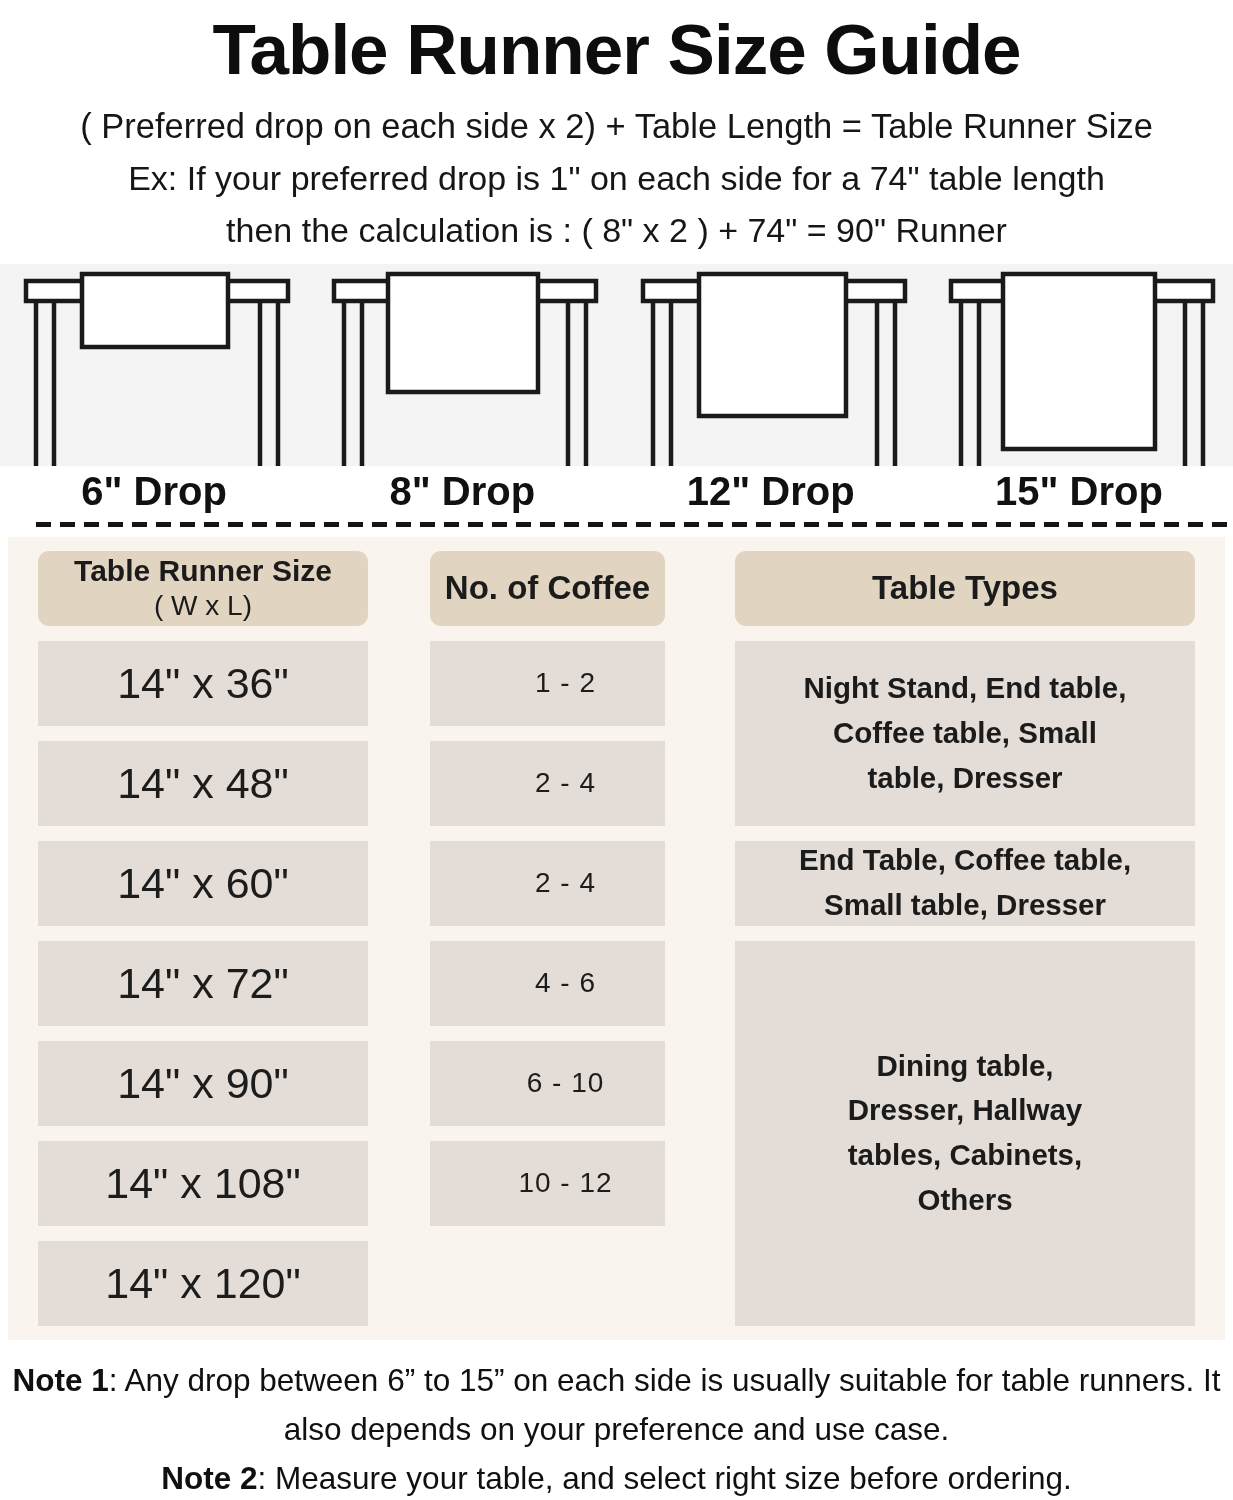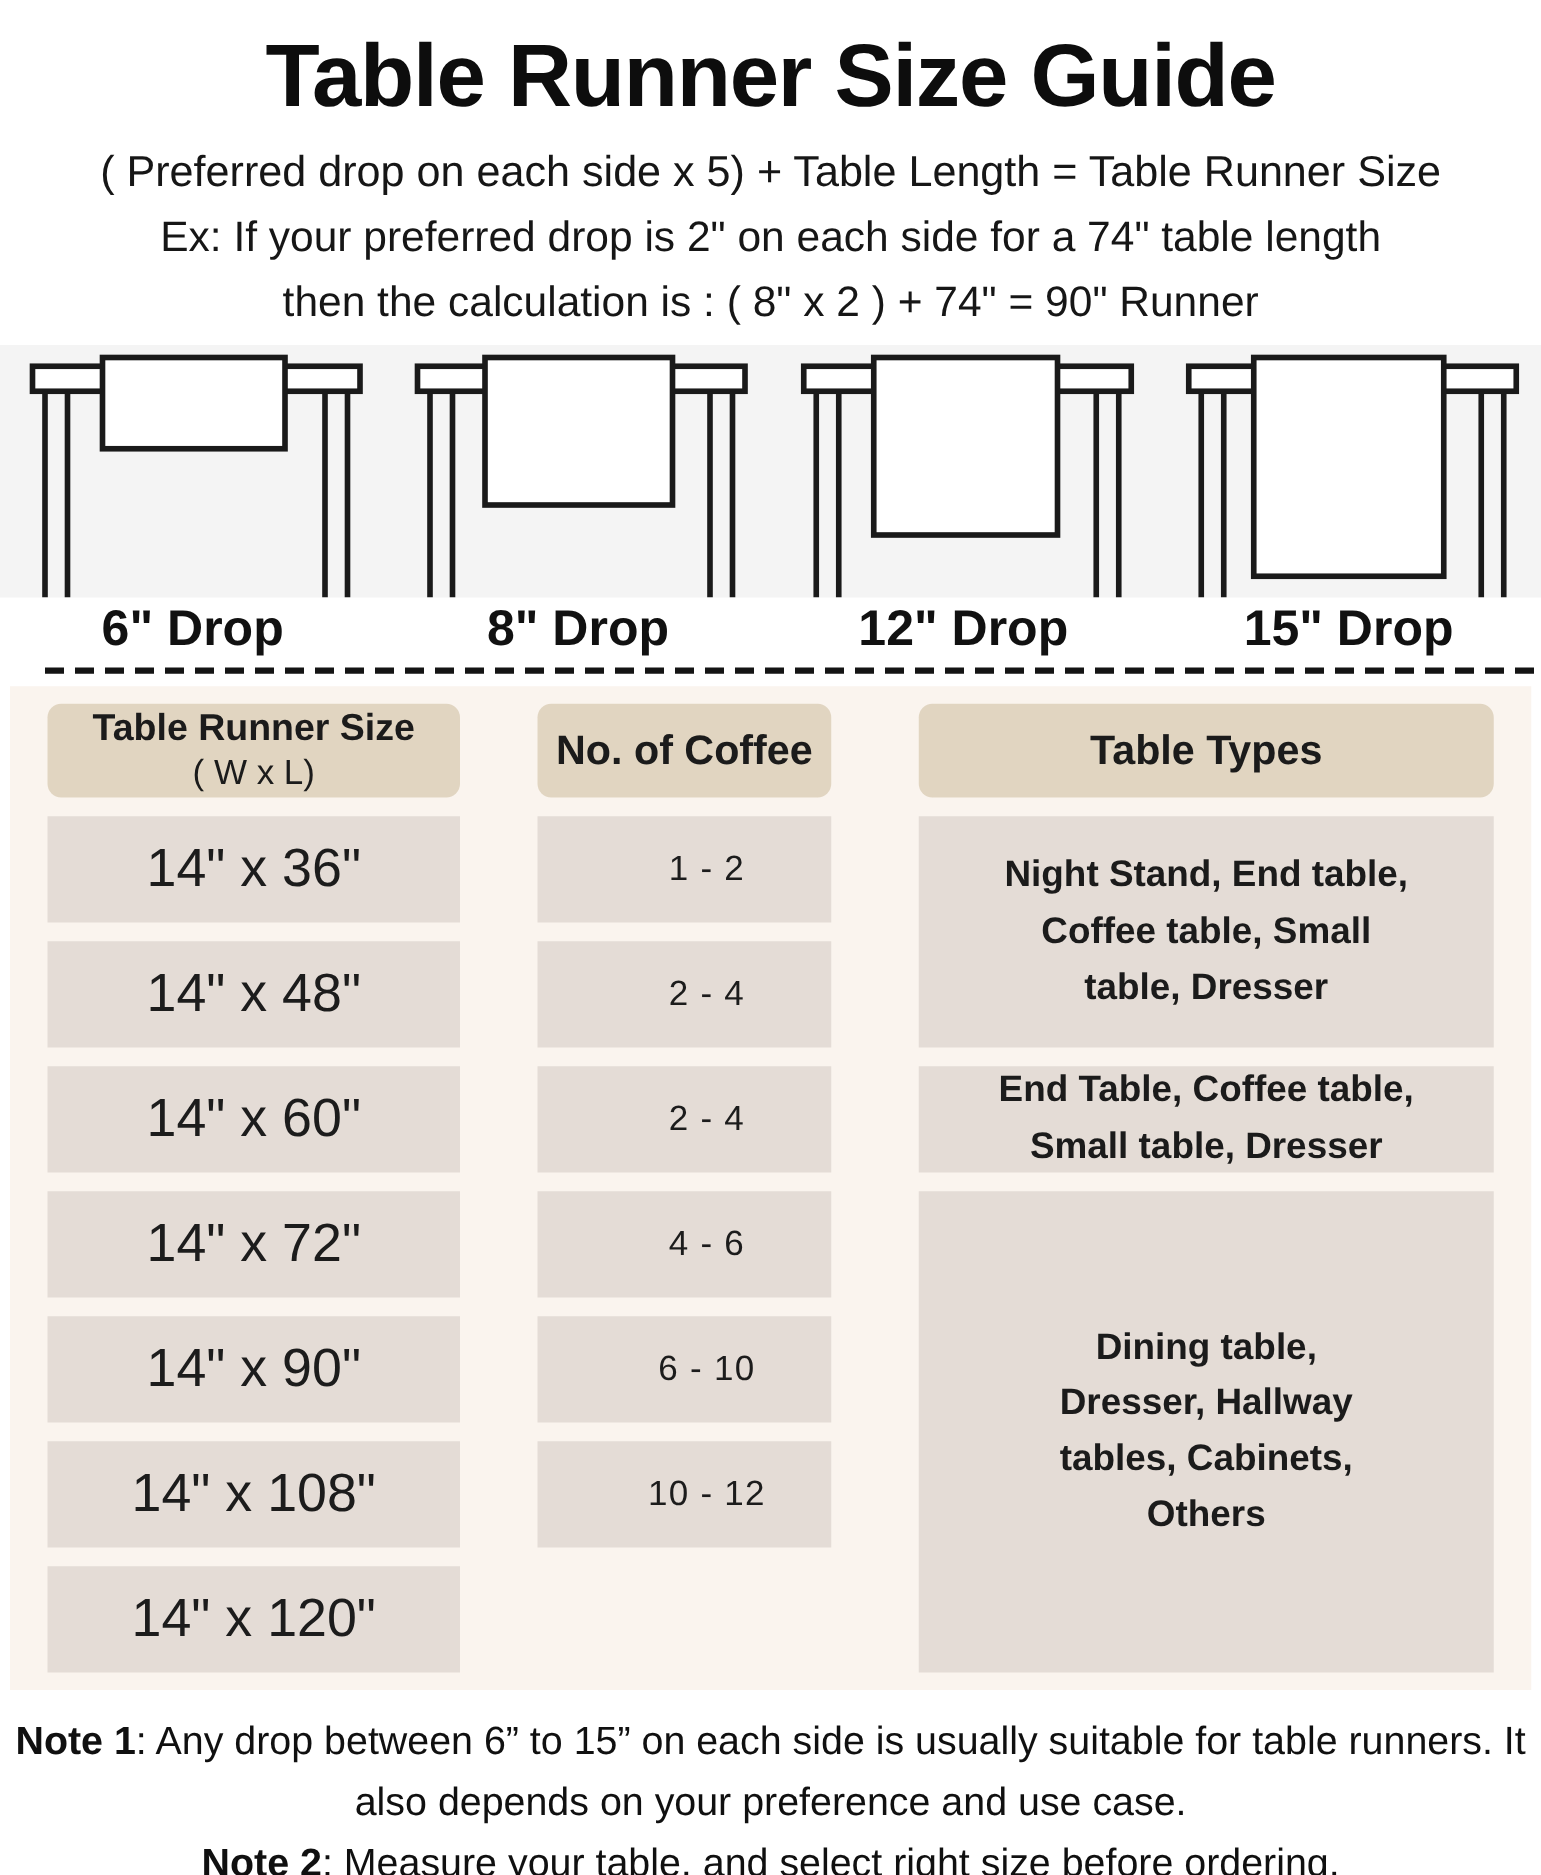--- a/index.html
+++ b/index.html
@@ -12,21 +12,21 @@
   }
   *{box-sizing:border-box;}
   html,body{margin:0;padding:0;}
   body{
     width:1233px;height:1500px;
     background:#ffffff;
     color:var(--text);
     font-family:"Liberation Sans", sans-serif;
     overflow:hidden;
   }
-  .top{text-align:center;padding-top:18px;}
+  .top{text-align:center;padding-top:6px;}
   .title{
     font-size:71px;font-weight:bold;letter-spacing:-1px;line-height:1.25;
     color:#0d0d0d;
   }
   .formula{font-size:34.5px;margin-top:12px;color:#161616;}
   .example{font-size:34px;margin-top:13px;color:#161616;}
   .strip{
     margin-top:14px;height:202px;background:var(--strip-bg);
     display:flex;justify-content:space-between;
     padding:0 16px 0 22px;
@@ -76,22 +76,22 @@
     text-align:center;font-size:31.5px;line-height:1.56;color:#101010;
   }
   .note{margin:0;}
   .note b{font-weight:bold;}
 </style>
 </head>
 <body>
 
 <div class="top">
   <div class="title">Table Runner Size Guide</div>
-  <div class="formula">( Preferred drop on each side x 5) + Table Length = Table Runner Size</div>
-  <div class="example">Ex: If your preferred drop is 2" on each side for a 74" table length</div>
+  <div class="formula">( Preferred drop on each side x 2) + Table Length = Table Runner Size</div>
+  <div class="example">Ex: If your preferred drop is 1" on each side for a 74" table length</div>
   <div class="example">then the calculation is : ( 8" x 2 ) + 74" = 90" Runner</div>
 </div>
 
 <div class="strip">
   <svg class="diagram" width="270" height="202" viewBox="0 0 270 202">
     <rect x="4" y="17" width="262" height="20"></rect>
     <line x1="14" y1="37" x2="14" y2="202"></line>
     <line x1="32" y1="37" x2="32" y2="202"></line>
     <line x1="238" y1="37" x2="238" y2="202"></line>
     <line x1="256" y1="37" x2="256" y2="202"></line>

